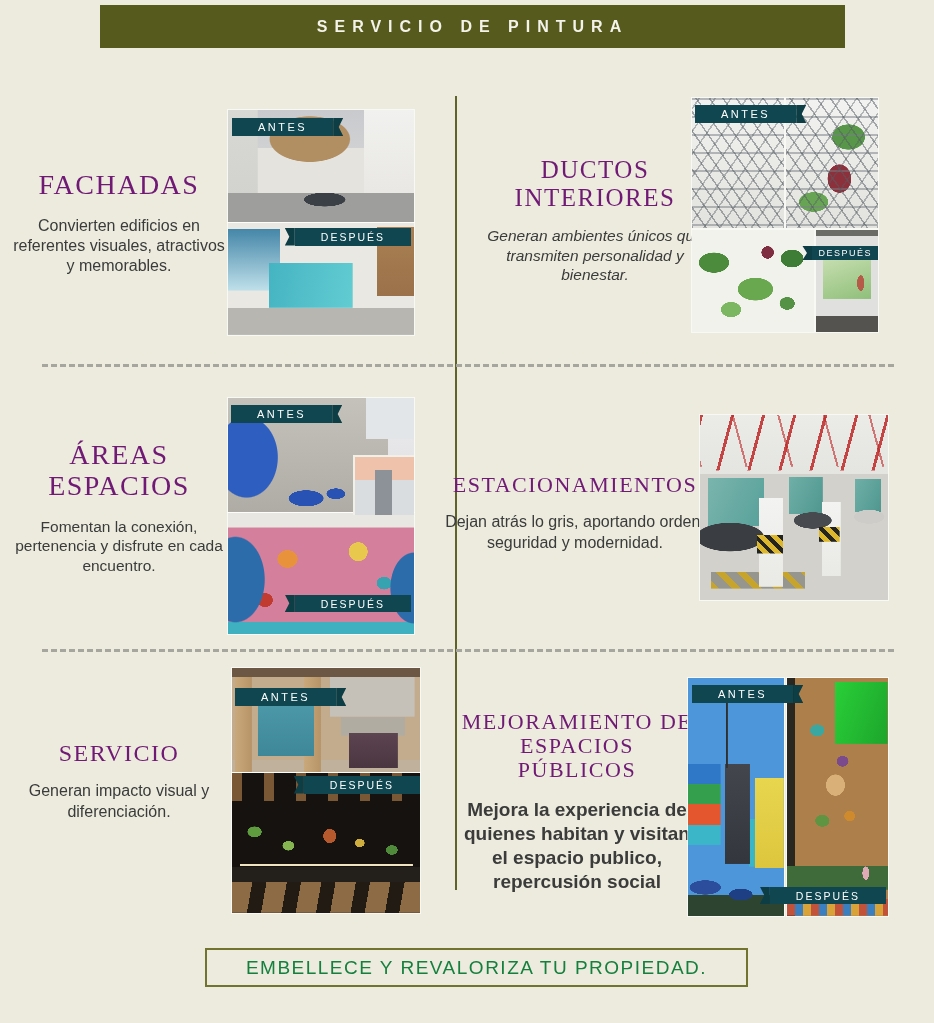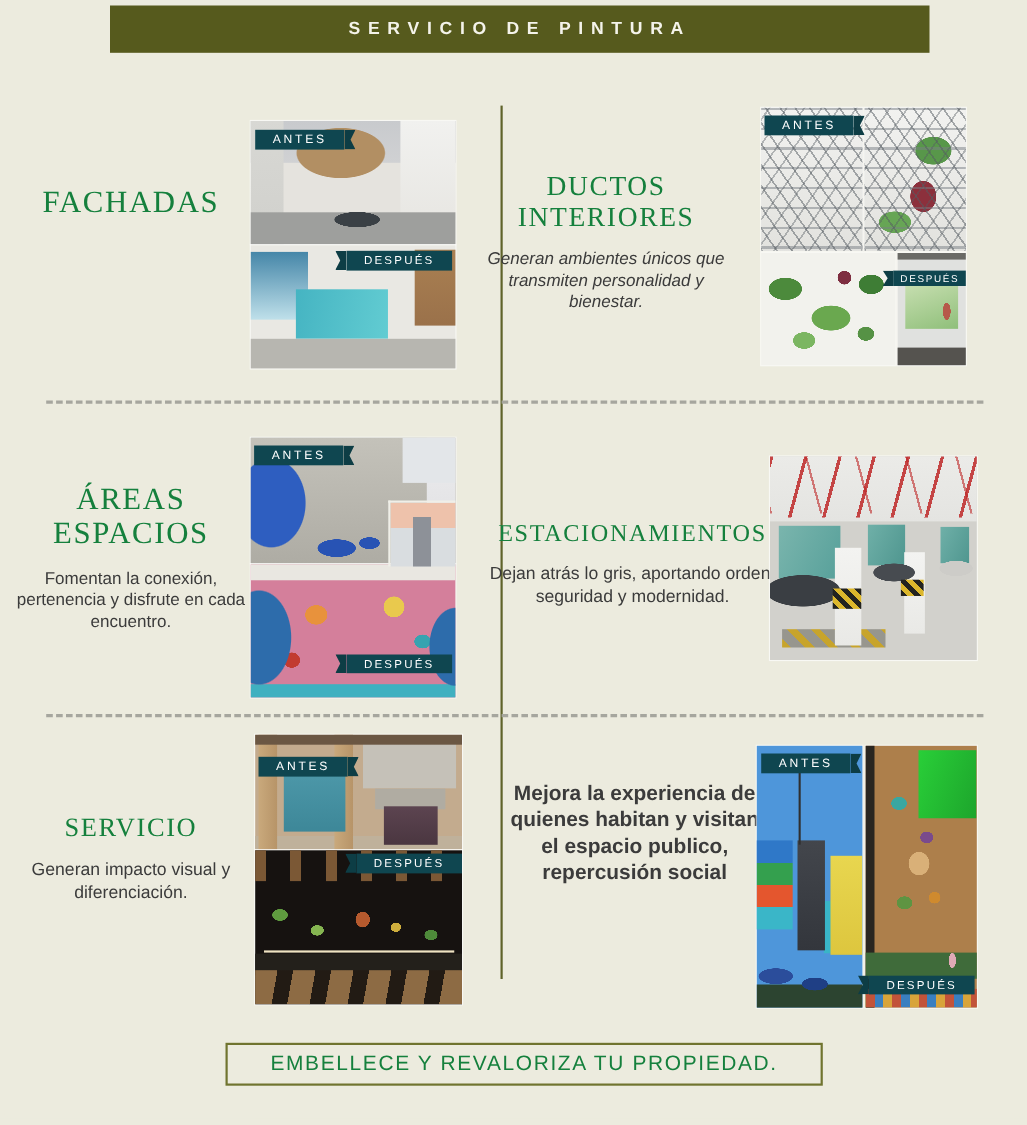--- a/index.html
+++ b/index.html
@@ -11,33 +11,33 @@
           display:flex;align-items:center;justify-content:center;}
   .header span{color:#F4F3EA;font-size:16px;font-weight:600;letter-spacing:7px;}
 
   
   .vline{position:absolute;left:455px;top:96px;width:2px;height:794px;background:#5F632A;}
   .divider{position:absolute;left:42px;width:852px;height:0;border-top:3px dashed #A6A69E;}
   .d1{top:364px;} .d2{top:649px;}
 
   
   .tb{position:absolute;text-align:center;color:#3B3B3B;}
-  .tb h2{font-family:"Liberation Serif",serif;font-weight:400;color:#15803d;
+  .tb h2{font-family:"Liberation Serif",serif;font-weight:400;color:#701a75;
          letter-spacing:1.5px;line-height:1.1;margin:0 0 15px;}
   .tb p{font-size:16px;line-height:1.27;margin:0;}
   #tb-fachadas{left:8px;top:170px;width:222px;}        #tb-fachadas h2{font-size:28px;}
-  #tb-ductos{left:436px;top:156px;width:230px;text-align:center;}        #tb-ductos h2{font-size:25px;} #tb-ductos p{font-size:15.5px;font-style:italic;}
+  #tb-ductos{left:480px;top:156px;width:230px;text-align:center;}        #tb-ductos h2{font-size:25px;} #tb-ductos p{font-size:15.5px;font-style:italic;}
   #tb-areas{left:8px;top:440px;width:222px;}           #tb-areas h2{font-size:28px;} #tb-areas p{font-size:15.5px;}
   #tb-estacionamientos{left:440px;top:450px;width:270px;margin-top:23px;} #tb-estacionamientos h2{font-size:22px;white-space:nowrap;}
   #tb-comercio{left:8px;top:740px;width:222px;}        #tb-comercio h2{font-size:24px;}
   #tb-mejoramiento{left:458px;top:710px;width:238px;}  #tb-mejoramiento h2{font-size:22px;} #tb-mejoramiento p{font-size:19px;font-weight:bold;}
 
   
   .badge{position:absolute;background:#0F4650;color:#FFFFFF;font-size:11px;letter-spacing:2.5px;
-         padding:4px 16px 3px;line-height:1;white-space:nowrap;z-index:3;}
+         padding:4px 26px 3px;line-height:1;white-space:nowrap;z-index:3;}
   .badge.before::after{content:"";position:absolute;left:100%;top:0;width:10px;height:100%;
          background:#0D3D45;clip-path:polygon(0 0,100% 0,55% 50%,100% 100%,0 100%);}
   .badge.after::before{content:"";position:absolute;right:100%;top:0;width:10px;height:100%;
          background:#0D3D45;clip-path:polygon(0 0,100% 0,100% 100%,0 100%,45% 50%);}
   .badge.sm{font-size:9px;letter-spacing:1.5px;padding:3px 6px 2px;}
 
   
   .stack{position:absolute;}
   .photo{position:absolute;background-repeat:no-repeat;box-shadow:0 0 0 1px rgba(255,255,255,.65);}
 
@@ -220,20 +220,21 @@
   <div class="header">
     <span>SERVICIO DE PINTURA</span>
   </div>
 
   <div class="vline"></div>
   <div class="divider d1"></div>
   <div class="divider d2"></div>
 
   <div class="tb" id="tb-fachadas">
     <h2>FACHADAS</h2>
+    <p>Convierten edificios en referentes visuales, atractivos y memorables.</p>
   </div>
   <div class="stack" id="st-fachadas">
     <div class="photo p-fach-a"></div>
     <div class="photo p-fach-b"></div>
     <div class="badge before b-fach-a">ANTES</div>
     <div class="badge after b-fach-b">DESPUÉS</div>
   </div>
 
   <div class="tb" id="tb-ductos">
     <h2>DUCTOS INTERIORES</h2>
@@ -271,20 +272,21 @@
     <p>Generan impacto visual y diferenciación.</p>
   </div>
   <div class="stack" id="st-comercio">
     <div class="photo p-com-a"></div>
     <div class="photo p-com-b"></div>
     <div class="badge before b-com-a">ANTES</div>
     <div class="badge after b-com-b">DESPUÉS</div>
   </div>
 
   <div class="tb" id="tb-mejoramiento">
+    <h2>MEJORAMIENTO DE ESPACIOS PÚBLICOS</h2>
     <p>Mejora la experiencia de quienes habitan y visitan el espacio publico, repercusión social</p>
   </div>
   <div class="stack" id="st-mejoramiento">
     <div class="photo p-mej-a"></div>
     <div class="photo p-mej-b"></div>
     <div class="badge before b-mej-a">ANTES</div>
     <div class="badge after b-mej-b">DESPUÉS</div>
   </div>
 
   <div class="banner">

